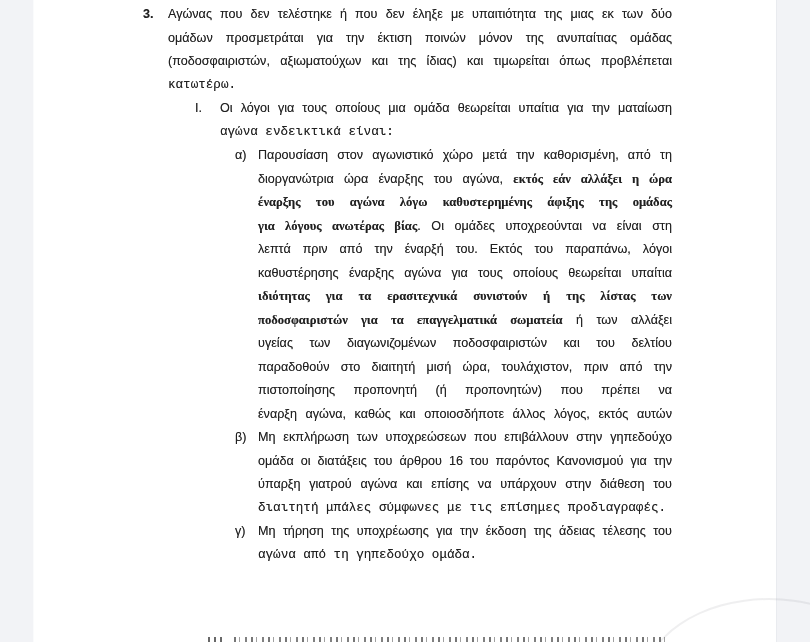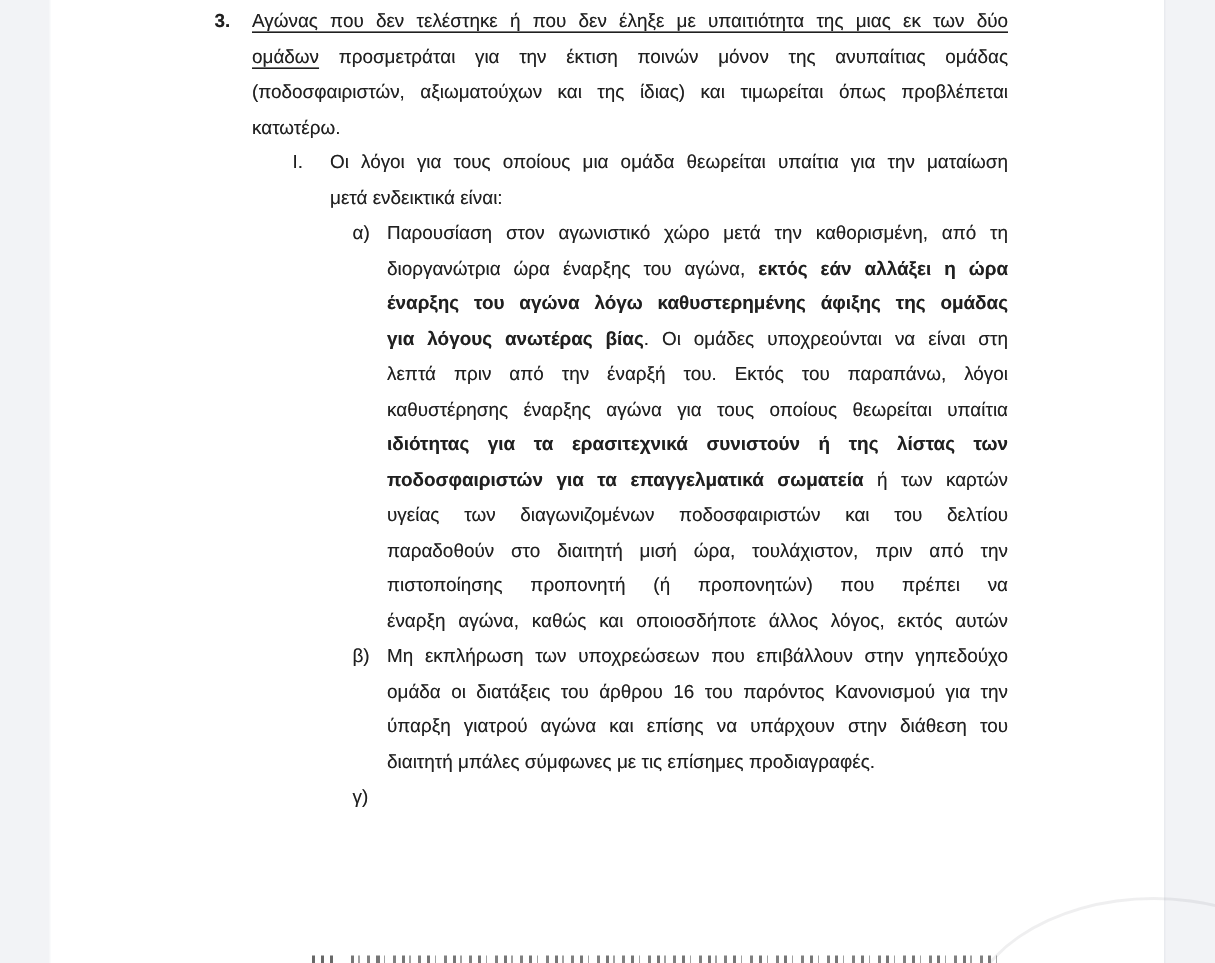--- a/index.html
+++ b/index.html
@@ -16,23 +16,23 @@
   .block{display:flex;align-items:flex-start;}
   .marker,.line{font-size:12.6px;line-height:23.5px;
     text-shadow:0 0 .4px rgba(30,30,30,.45);}
   .marker{flex:0 0 auto;}
   .marker.b{font-weight:bold;}
   .lines{flex:0 0 auto;}
   .lvl1{padding-left:143px;} .lvl1 .marker{width:25px;} .lvl1 .lines{width:504px;}
   .lvl2{padding-left:195px;} .lvl2 .marker{width:25px;} .lvl2 .lines{width:452px;}
   .lvl3{padding-left:235px;} .lvl3 .marker{width:23px;} .lvl3 .lines{width:414px;}
   .line{text-align:justify;text-align-last:justify;}
-  .line.last{text-align-last:left;}
-  .seg.b{font-weight:bold;}
-  .seg.u{text-decoration:underline;text-underline-offset:3px;}
+  .line.last{text-align-last:left;font-family:Liberation Mono, monospace;}
+  .seg.b{font-weight:bold;font-family:Liberation Serif, serif;}
+  .seg.u{text-underline-offset:3px;}
   
   .cutoff{position:absolute;top:637px;height:5px;overflow:hidden;filter:blur(.4px);}
   .cutoff.mark{left:208px;width:18px;
     background:repeating-linear-gradient(90deg,rgba(40,40,40,.7) 0 2px,transparent 2px 6px);}
   .cutoff.text{left:234px;width:434px;
     background:repeating-linear-gradient(90deg,rgba(45,45,45,.65) 0 2px,transparent 2px 5px,rgba(45,45,45,.45) 5px 6px,transparent 6px 11px,rgba(45,45,45,.6) 11px 13px,transparent 13px 17px);}
   
   .scan-curve{position:absolute;left:642px;top:598px;width:250px;height:170px;
     border:2px solid rgba(120,125,135,.12);border-radius:50%;}
 </style>
@@ -49,49 +49,53 @@
           <div class="line"><span class="seg u">Αγώνας που δεν τελέστηκε ή που δεν έληξε με υπαιτιότητα της μιας εκ των δύο</span></div>
           <div class="line"><span class="seg u">ομάδων</span><span class="seg"> προσμετράται για την έκτιση ποινών μόνον της ανυπαίτιας ομάδας</span></div>
           <div class="line"><span class="seg">(ποδοσφαιριστών, αξιωματούχων και της ίδιας) και τιμωρείται όπως προβλέπεται</span></div>
           <div class="line last"><span class="seg">κατωτέρω.</span></div>
         </div>
       </div>
       <div class="block lvl2">
         <div class="marker">I.</div>
         <div class="lines">
           <div class="line"><span class="seg">Οι λόγοι για τους οποίους μια ομάδα θεωρείται υπαίτια για την ματαίωση</span></div>
-          <div class="line last"><span class="seg">μετά ενδεικτικά είναι:</span></div>
+          <div class="line last"><span class="seg">αγώνα ενδεικτικά είναι:</span></div>
         </div>
       </div>
       <div class="block lvl3">
         <div class="marker">α)</div>
         <div class="lines">
           <div class="line"><span class="seg">Παρουσίαση στον αγωνιστικό χώρο μετά την καθορισμένη, από τη</span></div>
           <div class="line"><span class="seg">διοργανώτρια ώρα έναρξης του αγώνα, </span><span class="seg b">εκτός εάν αλλάξει η ώρα</span></div>
           <div class="line"><span class="seg b">έναρξης του αγώνα λόγω καθυστερημένης άφιξης της ομάδας</span></div>
           <div class="line"><span class="seg b">για λόγους ανωτέρας βίας</span><span class="seg">. Οι ομάδες υποχρεούνται να είναι στη</span></div>
           <div class="line"><span class="seg">λεπτά πριν από την έναρξή του. Εκτός του παραπάνω, λόγοι</span></div>
           <div class="line"><span class="seg">καθυστέρησης έναρξης αγώνα για τους οποίους θεωρείται υπαίτια</span></div>
           <div class="line"><span class="seg b">ιδιότητας για τα ερασιτεχνικά συνιστούν ή της λίστας των</span></div>
-          <div class="line"><span class="seg b">ποδοσφαιριστών για τα επαγγελματικά σωματεία</span><span class="seg"> ή των καρτών</span></div>
+          <div class="line"><span class="seg b">ποδοσφαιριστών για τα επαγγελματικά σωματεία</span><span class="seg"> ή των αλλάξει</span></div>
           <div class="line"><span class="seg">υγείας των διαγωνιζομένων ποδοσφαιριστών και του δελτίου</span></div>
           <div class="line"><span class="seg">παραδοθούν στο διαιτητή μισή ώρα, τουλάχιστον, πριν από την</span></div>
           <div class="line"><span class="seg">πιστοποίησης προπονητή (ή προπονητών) που πρέπει να</span></div>
           <div class="line"><span class="seg">έναρξη αγώνα, καθώς και οποιοσδήποτε άλλος λόγος, εκτός αυτών</span></div>
         </div>
       </div>
       <div class="block lvl3">
         <div class="marker">β)</div>
         <div class="lines">
           <div class="line"><span class="seg">Μη εκπλήρωση των υποχρεώσεων που επιβάλλουν στην γηπεδούχο</span></div>
           <div class="line"><span class="seg">ομάδα οι διατάξεις του άρθρου 16 του παρόντος Κανονισμού για την</span></div>
           <div class="line"><span class="seg">ύπαρξη γιατρού αγώνα και επίσης να υπάρχουν στην διάθεση του</span></div>
           <div class="line last"><span class="seg">διαιτητή μπάλες σύμφωνες με τις επίσημες προδιαγραφές.</span></div>
         </div>
       </div>
       <div class="block lvl3">
         <div class="marker">γ)</div>
+        <div class="lines">
+          <div class="line"><span class="seg">Μη τήρηση της υποχρέωσης για την έκδοση της άδειας τέλεσης του</span></div>
+          <div class="line last"><span class="seg">αγώνα από τη γηπεδούχο ομάδα.</span></div>
+        </div>
       </div>
     </div>
   <div class="cutoff mark"></div>
   <div class="cutoff text"></div>
   <div class="scan-curve"></div>
 </div>
 
 </body></html>

